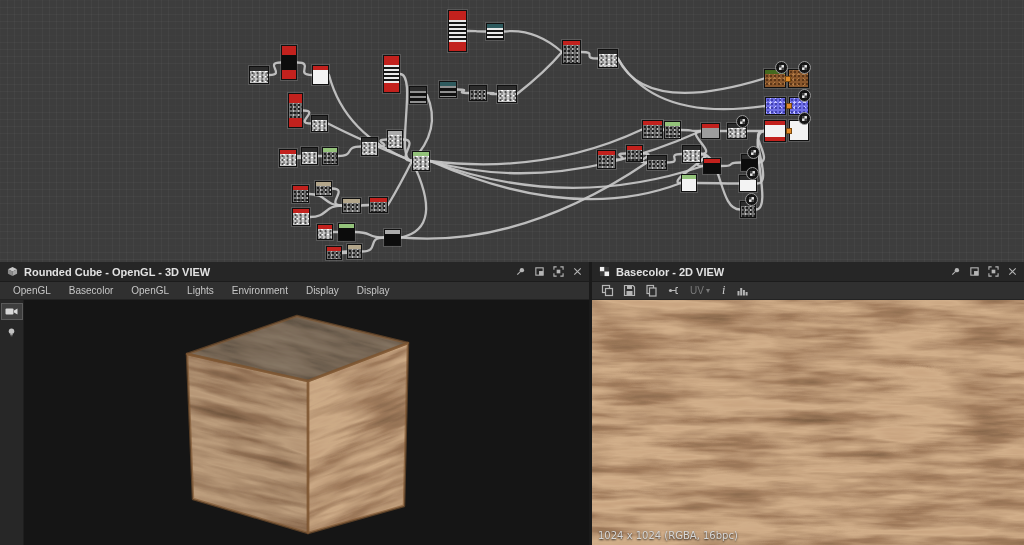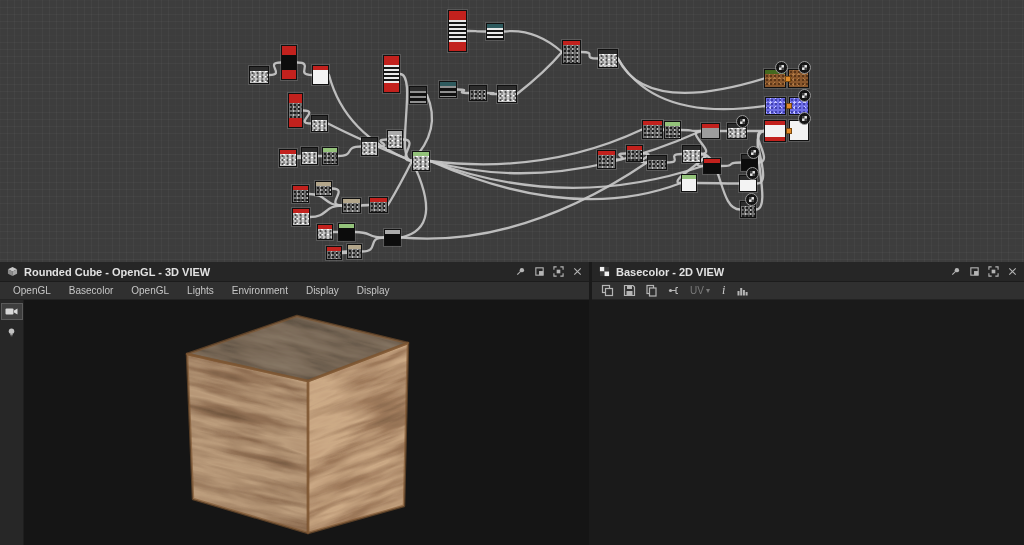--- a/index.html
+++ b/index.html
@@ -621,14 +621,21 @@
       <span class="info-i">i</span>
       <span class="tb-icon">
         <svg viewBox="0 0 13 13">
             <rect x="1.5" y="7" width="2" height="4.5" fill="#b5b5b5"></rect>
             <rect x="4.2" y="4" width="2" height="7.5" fill="#b5b5b5"></rect>
             <rect x="6.9" y="6" width="2" height="5.5" fill="#b5b5b5"></rect>
             <rect x="9.6" y="8" width="2" height="3.5" fill="#b5b5b5"></rect>
           </svg>
       </span>
     </div>
+    <div class="pbody" id="vp2d">
+      <svg class="woodfill" width="432" height="245">
+        <rect x="0" y="0" width="432" height="245" filter="url(#woodSide)"></rect>
+        <rect x="0" y="0" width="432" height="245" fill="rgba(40,22,10,0.08)"></rect>
+      </svg>
+      <div id="status2d">1024 x 1024 (RGBA, 16bpc)</div>
+    </div>
   </div>
 </div>
 
 </body></html>

